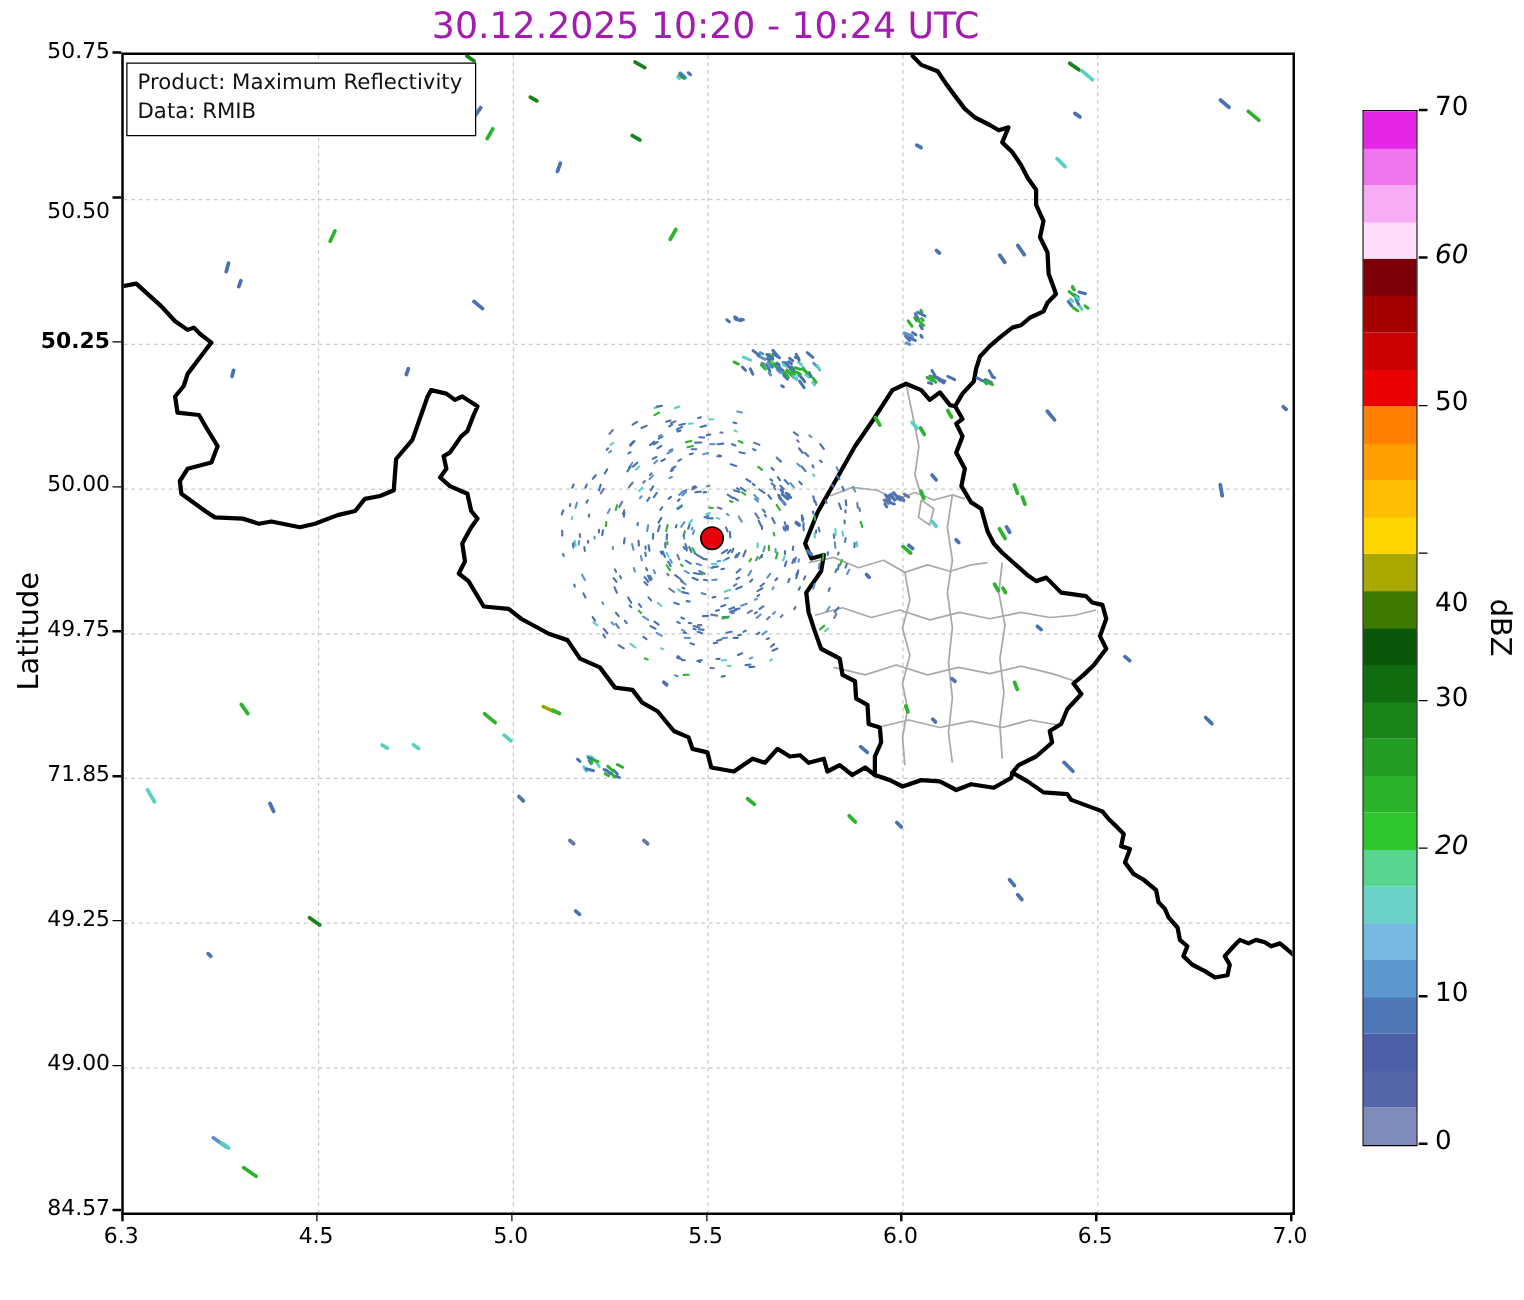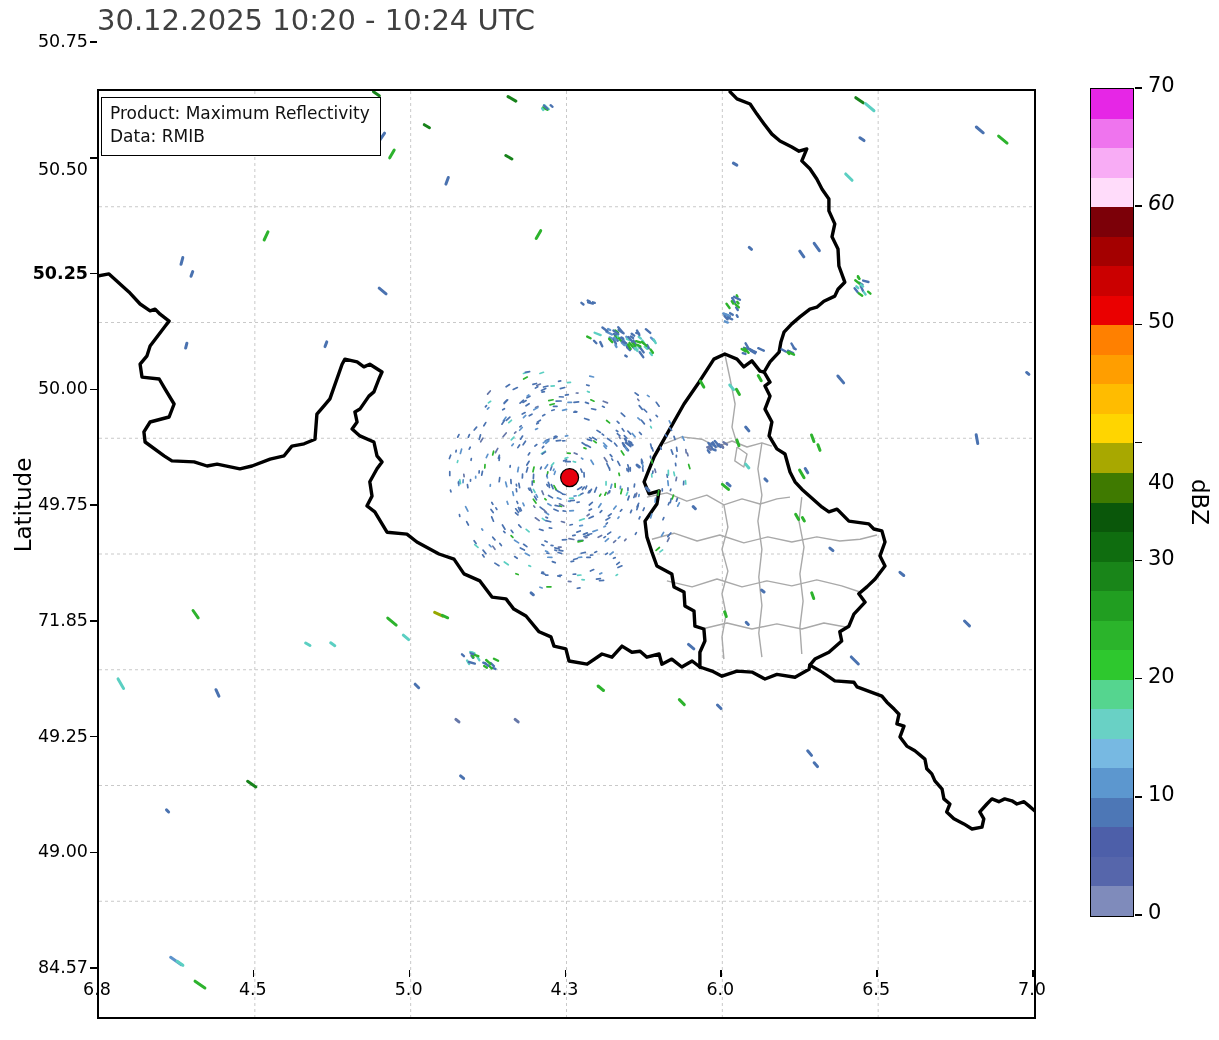--- a/index.html
+++ b/index.html
@@ -1,19 +1,19 @@
 <!DOCTYPE html>
 <html><head>
 <meta charset="utf-8">
 <style>
   html,body{margin:0;padding:0;background:#ffffff;}
   body{width:1219px;height:1040px;position:relative;font-family:"DejaVu Sans",sans-serif;color:#111;overflow:hidden;}
   .fig{position:absolute;inset:0;background:#fff;}
-  .title{position:absolute;left:97px;top:3px;width:935px;text-align:left;font-size:29px;color:#404040;}
-  .plot{position:absolute;left:97px;top:42px;width:935px;height:926px;border:2px solid #000;box-sizing:content-box;background:#fff;margin-top:47px;}
+  .title{position:absolute;left:97px;top:3px;width:935px;text-align:center;font-size:29px;color:#a21caf;}
+  .plot{position:absolute;left:97px;top:42px;width:935px;height:926px;border:2px solid #000;box-sizing:content-box;background:#fff;}
   .plot svg{position:absolute;left:0;top:0;}
   .infobox{position:absolute;left:2px;top:6px;background:#fff;border:1.5px solid #000;padding:4px 10px 6px 8px;font-size:17px;line-height:1.38;z-index:5;}
   .xtick-mark{position:absolute;width:1.5px;height:7px;background:#000;top:970px;}
   .ytick-mark{position:absolute;height:1.5px;width:7px;background:#000;left:90px;}
   .xtick-label{position:absolute;top:979px;width:60px;margin-left:-30px;text-align:center;font-size:17.5px;color:#000;}
   .ytick-label{position:absolute;left:14px;width:74px;text-align:right;font-size:17.5px;color:#000;}
   .xlabel{position:absolute;left:97px;top:1003px;width:935px;text-align:center;font-size:23px;color:#000;}
   .ylabel-wrap{position:absolute;left:0;top:42px;width:46px;height:926px;}
   .ylabel-wrap span{position:absolute;left:50%;top:50%;transform:translate(-50%,-50%) rotate(-90deg);white-space:nowrap;font-size:23px;color:#000;}
   .cbar{position:absolute;left:1090px;top:88px;width:42px;height:827px;border:1.5px solid #000;box-sizing:content-box;}
@@ -762,27 +762,27 @@
       <div class="cbar-band" style="bottom: 708.857px; height: 30.0357px; background: rgb(255, 220, 250);"></div>
       <div class="cbar-band" style="bottom: 738.393px; height: 30.0357px; background: rgb(248, 172, 245);"></div>
       <div class="cbar-band" style="bottom: 767.929px; height: 30.0357px; background: rgb(239, 116, 238);"></div>
       <div class="cbar-band" style="bottom: 797.464px; height: 30.0357px; background: rgb(230, 38, 230);"></div>
     </div>
   <div id="cbar-ticks"></div>
   <div class="cbar-label-wrap">
     <span>dBZ</span>
   </div>
 <div class="xtick-mark" style="left: 97px;"></div>
-    <div class="xtick-label" style="left: 97px;">6.8</div>
+    <div class="xtick-label" style="left: 97px;">6.3</div>
     <div class="xtick-mark" style="left: 252.833px;"></div>
     <div class="xtick-label" style="left: 252.833px;">4.5</div>
     <div class="xtick-mark" style="left: 408.667px;"></div>
     <div class="xtick-label" style="left: 408.667px;">5.0</div>
     <div class="xtick-mark" style="left: 564.5px;"></div>
-    <div class="xtick-label" style="left: 564.5px;">4.3</div>
+    <div class="xtick-label" style="left: 564.5px;">5.5</div>
     <div class="xtick-mark" style="left: 720.333px;"></div>
     <div class="xtick-label" style="left: 720.333px;">6.0</div>
     <div class="xtick-mark" style="left: 876.167px;"></div>
     <div class="xtick-label" style="left: 876.167px;">6.5</div>
     <div class="xtick-mark" style="left: 1032px;"></div>
     <div class="xtick-label" style="left: 1032px;">7.0</div>
     <div class="ytick-mark" style="top: 967.25px;"></div>
     <div class="ytick-label" style="top: 957px;">84.57</div>
     <div class="ytick-mark" style="top: 851.5px;"></div>
     <div class="ytick-label" style="top: 841.25px;">49.00</div>
@@ -798,21 +798,21 @@
     <div class="ytick-label" style="top: 262.5px; font-weight: bold;">50.25</div>
     <div class="ytick-mark" style="top: 157px;"></div>
     <div class="ytick-label" style="top: 146.75px; margin-top: 12px;">50.50</div>
     <div class="ytick-mark" style="top: 41.25px;"></div>
     <div class="ytick-label" style="top: 31px;">50.75</div>
     <div class="cbar-tick" style="top: 914.25px;"></div>
     <div class="cbar-tick-label" style="top: 900px;">0</div>
     <div class="cbar-tick" style="top: 796.107px;"></div>
     <div class="cbar-tick-label" style="top: 781.857px;">10</div>
     <div class="cbar-tick" style="top: 677.964px;"></div>
-    <div class="cbar-tick-label" style="top: 663.714px;">20</div>
+    <div class="cbar-tick-label" style="top: 663.714px; font-style: italic;">20</div>
     <div class="cbar-tick" style="top: 559.821px;"></div>
     <div class="cbar-tick-label" style="top: 545.571px;">30</div>
     <div class="cbar-tick" style="top: 441.679px;"></div>
     <div class="cbar-tick-label" style="top: 427.429px; margin-top: 43px;">40</div>
     <div class="cbar-tick" style="top: 323.536px;"></div>
     <div class="cbar-tick-label" style="top: 309.286px;">50</div>
     <div class="cbar-tick" style="top: 205.393px;"></div>
     <div class="cbar-tick-label" style="top: 191.143px; font-style: italic;">60</div>
     <div class="cbar-tick" style="top: 87.25px;"></div>
     <div class="cbar-tick-label" style="top: 73px;">70</div>

